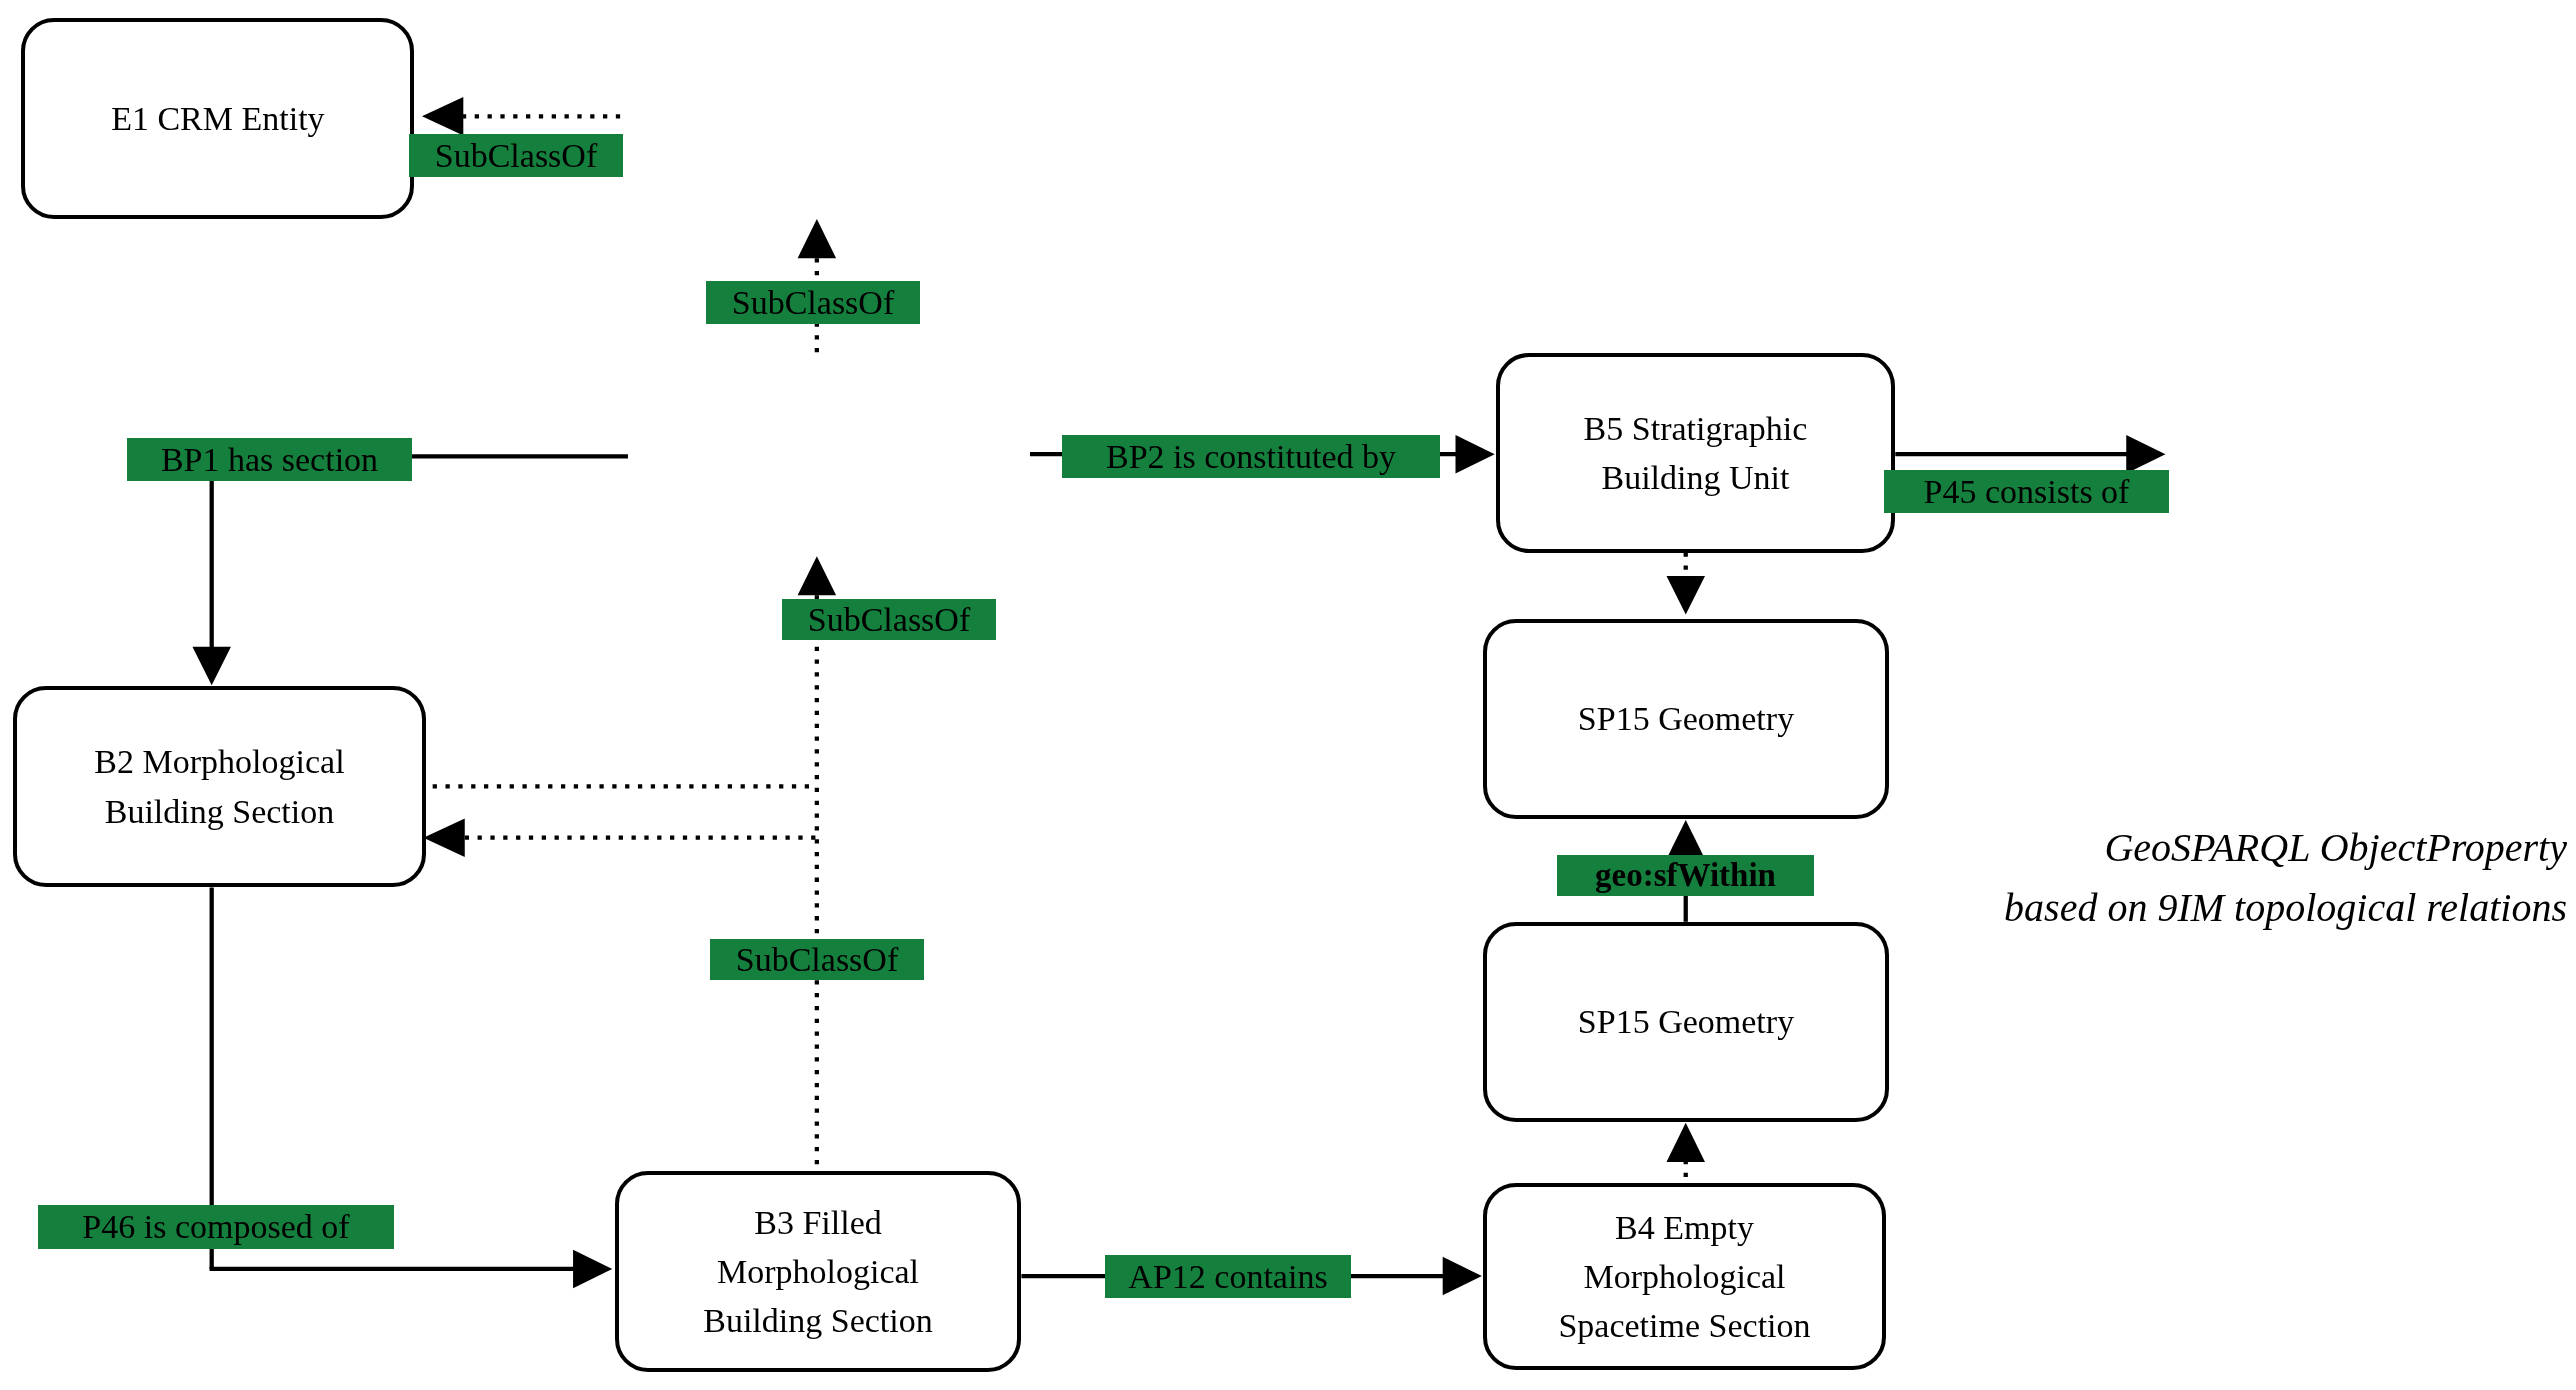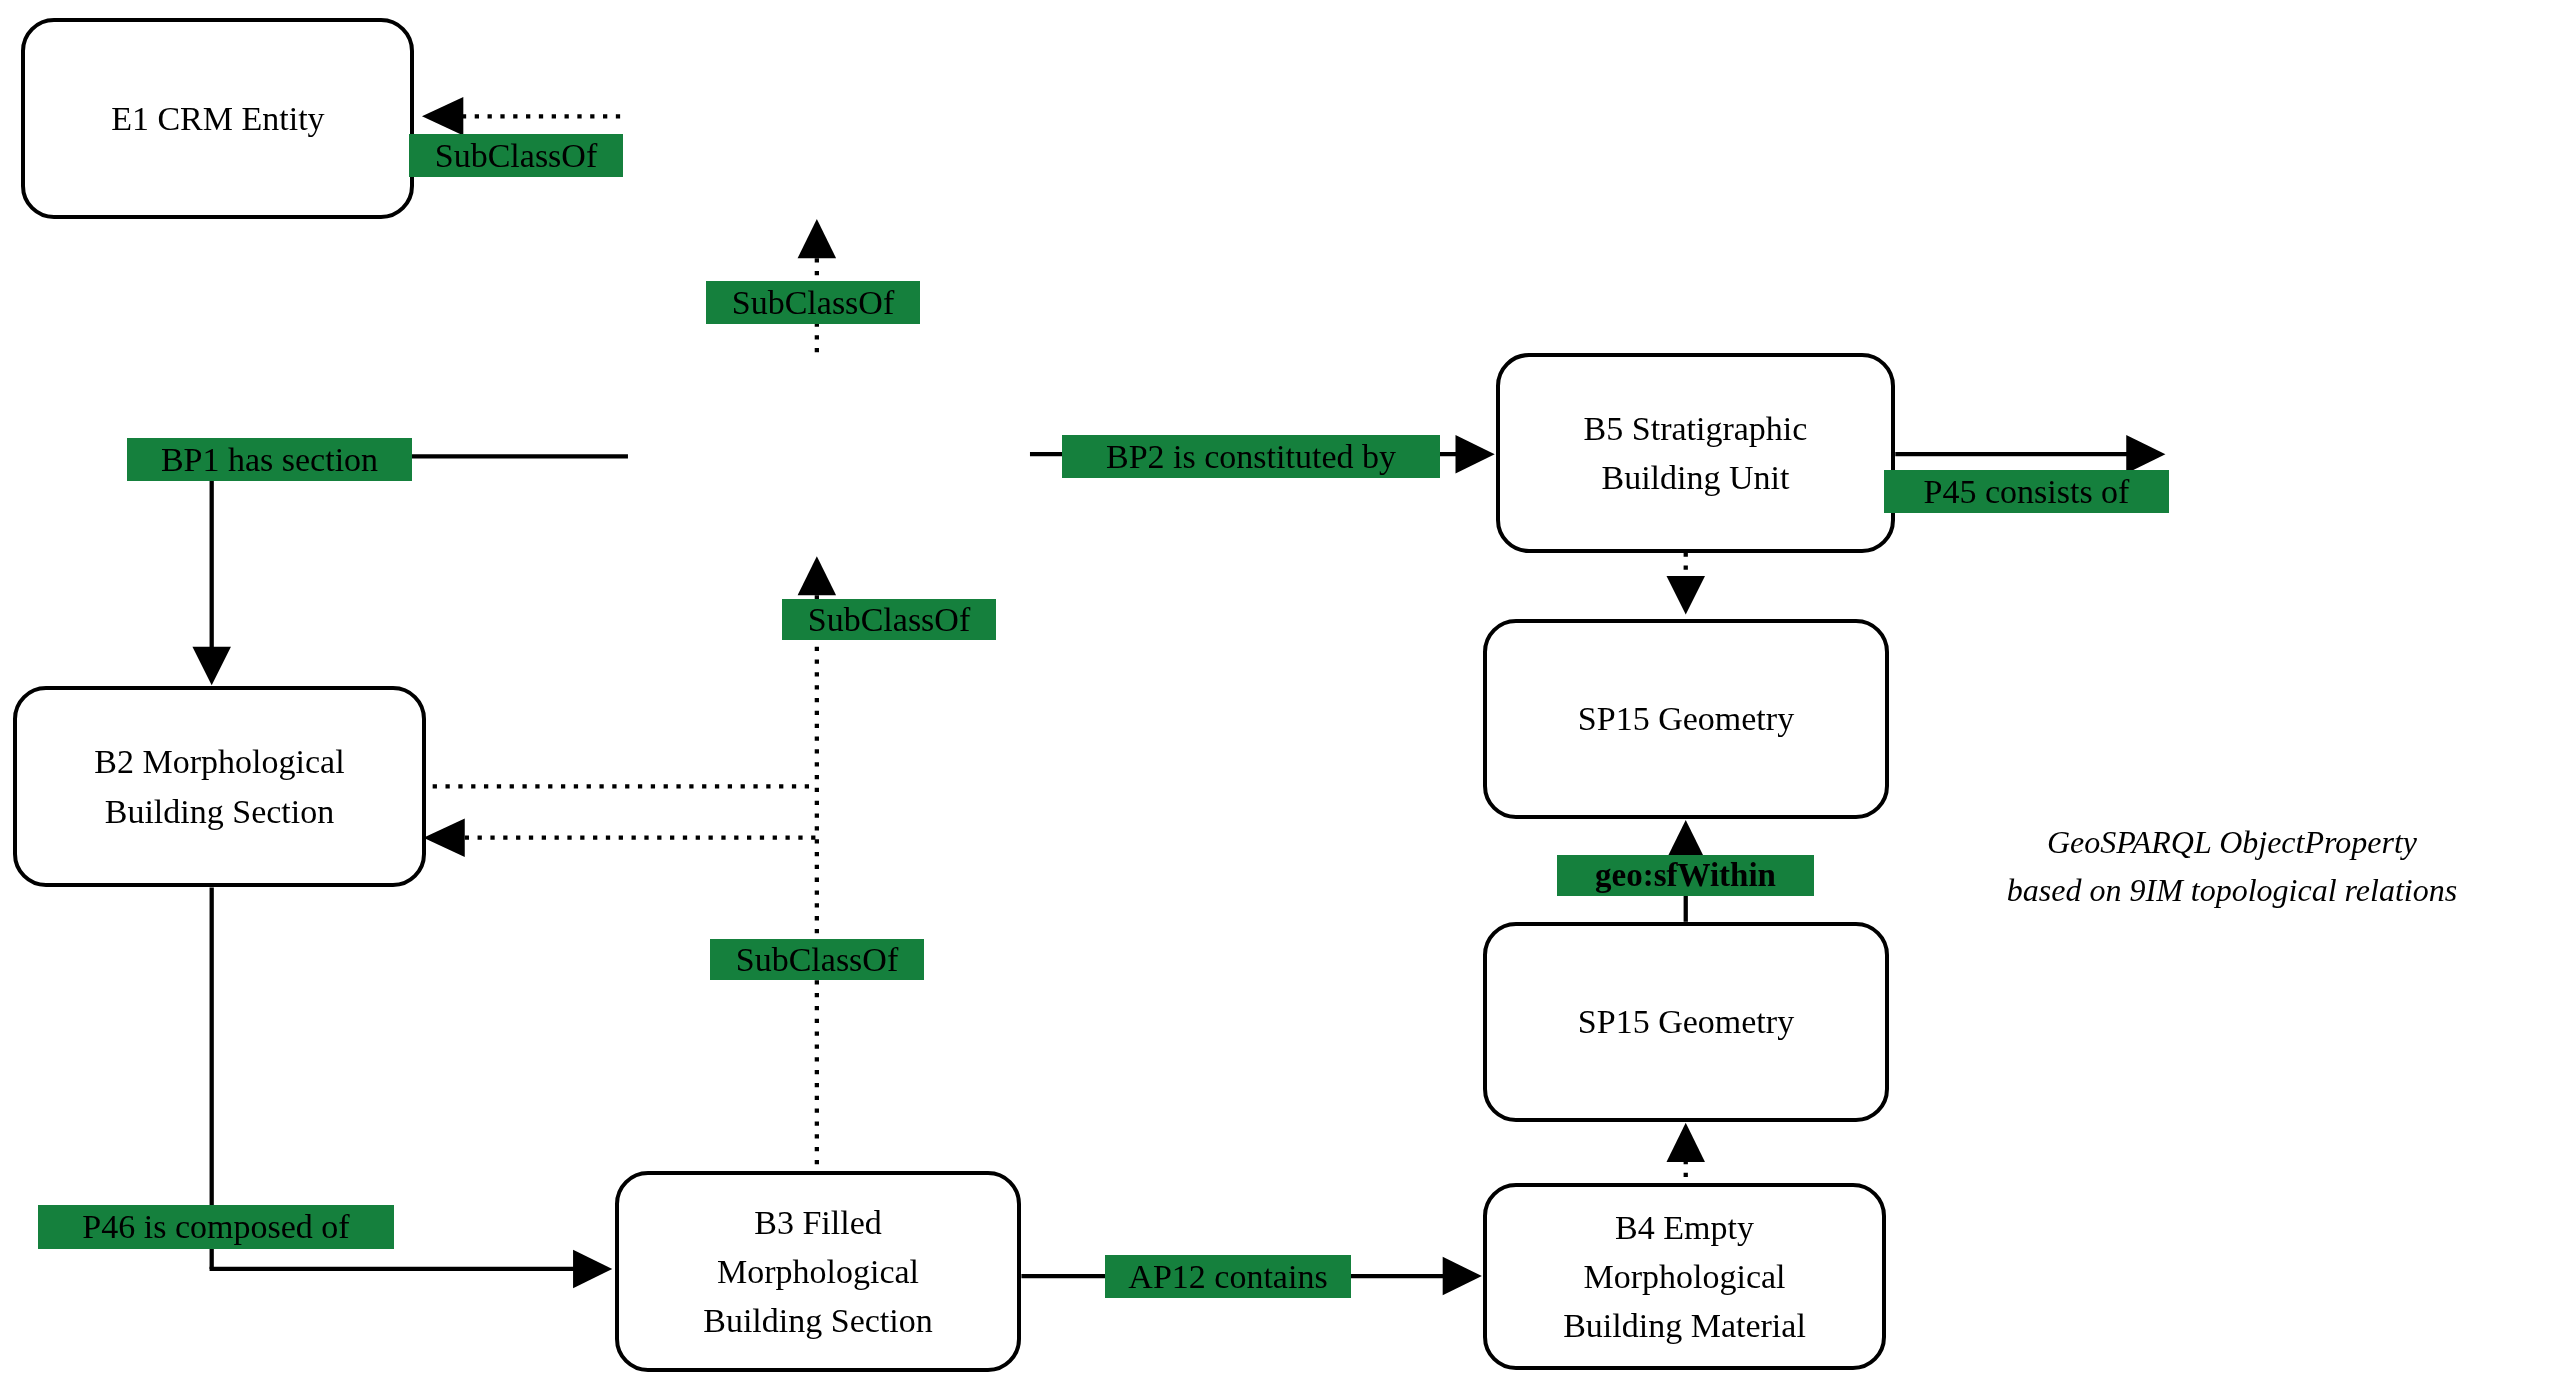--- a/index.html
+++ b/index.html
@@ -44,24 +44,24 @@
     line-height: 1.1;
     white-space: nowrap;
     z-index: 3;
   }
   .elabel.bold { font-weight: bold; font-size: 33px; }
   .annotation {
     position: absolute;
     left: 1897px;
     top: 818px;
     width: 670px;
-    font-size: 32px;
+    font-size: 40px;
     line-height: 1.5;
     font-style: italic;
-    text-align: center;
+    text-align: right;
     white-space: pre-line;
     z-index: 3;
   }
   line.solid { stroke: #000000; stroke-width: 6; }
   line.dotted { stroke: #000000; stroke-width: 6; stroke-dasharray: 6 12; }
   polygon.head { fill: #000000; stroke: none; }
 </style>
 </head>
 <body>
 
@@ -133,21 +133,21 @@
   <div class="node" style="left:1483px; top:619px; width:406px; height:200px; padding:0 39px;">SP15 Geometry</div>
 
   <div class="node" style="left:1483px; top:922px; width:406px; height:200px; padding:0 39px;">SP15 Geometry</div>
 
   <div class="node" style="left:615px; top:1171px; width:406px; height:201px; padding:0 32px;">B3 Filled
 Morphological
 Building Section</div>
 
   <div class="node" style="left:1483px; top:1183px; width:403px; height:187px; padding:0 32px;">B4 Empty
 Morphological
-Building Material</div>
+Spacetime Section</div>
 
   <div class="elabel" style="left:409px; top:134px; width:214px; height:43px;">SubClassOf</div>
 
   <div class="elabel" style="left:706px; top:281px; width:214px; height:43px;">SubClassOf</div>
 
   <div class="elabel" style="left:782px; top:599px; width:214px; height:41px;">SubClassOf</div>
 
   <div class="elabel" style="left:710px; top:939px; width:214px; height:41px;">SubClassOf</div>
 
   <div class="elabel" style="left:127px; top:438px; width:285px; height:43px;">BP1 has section</div>

